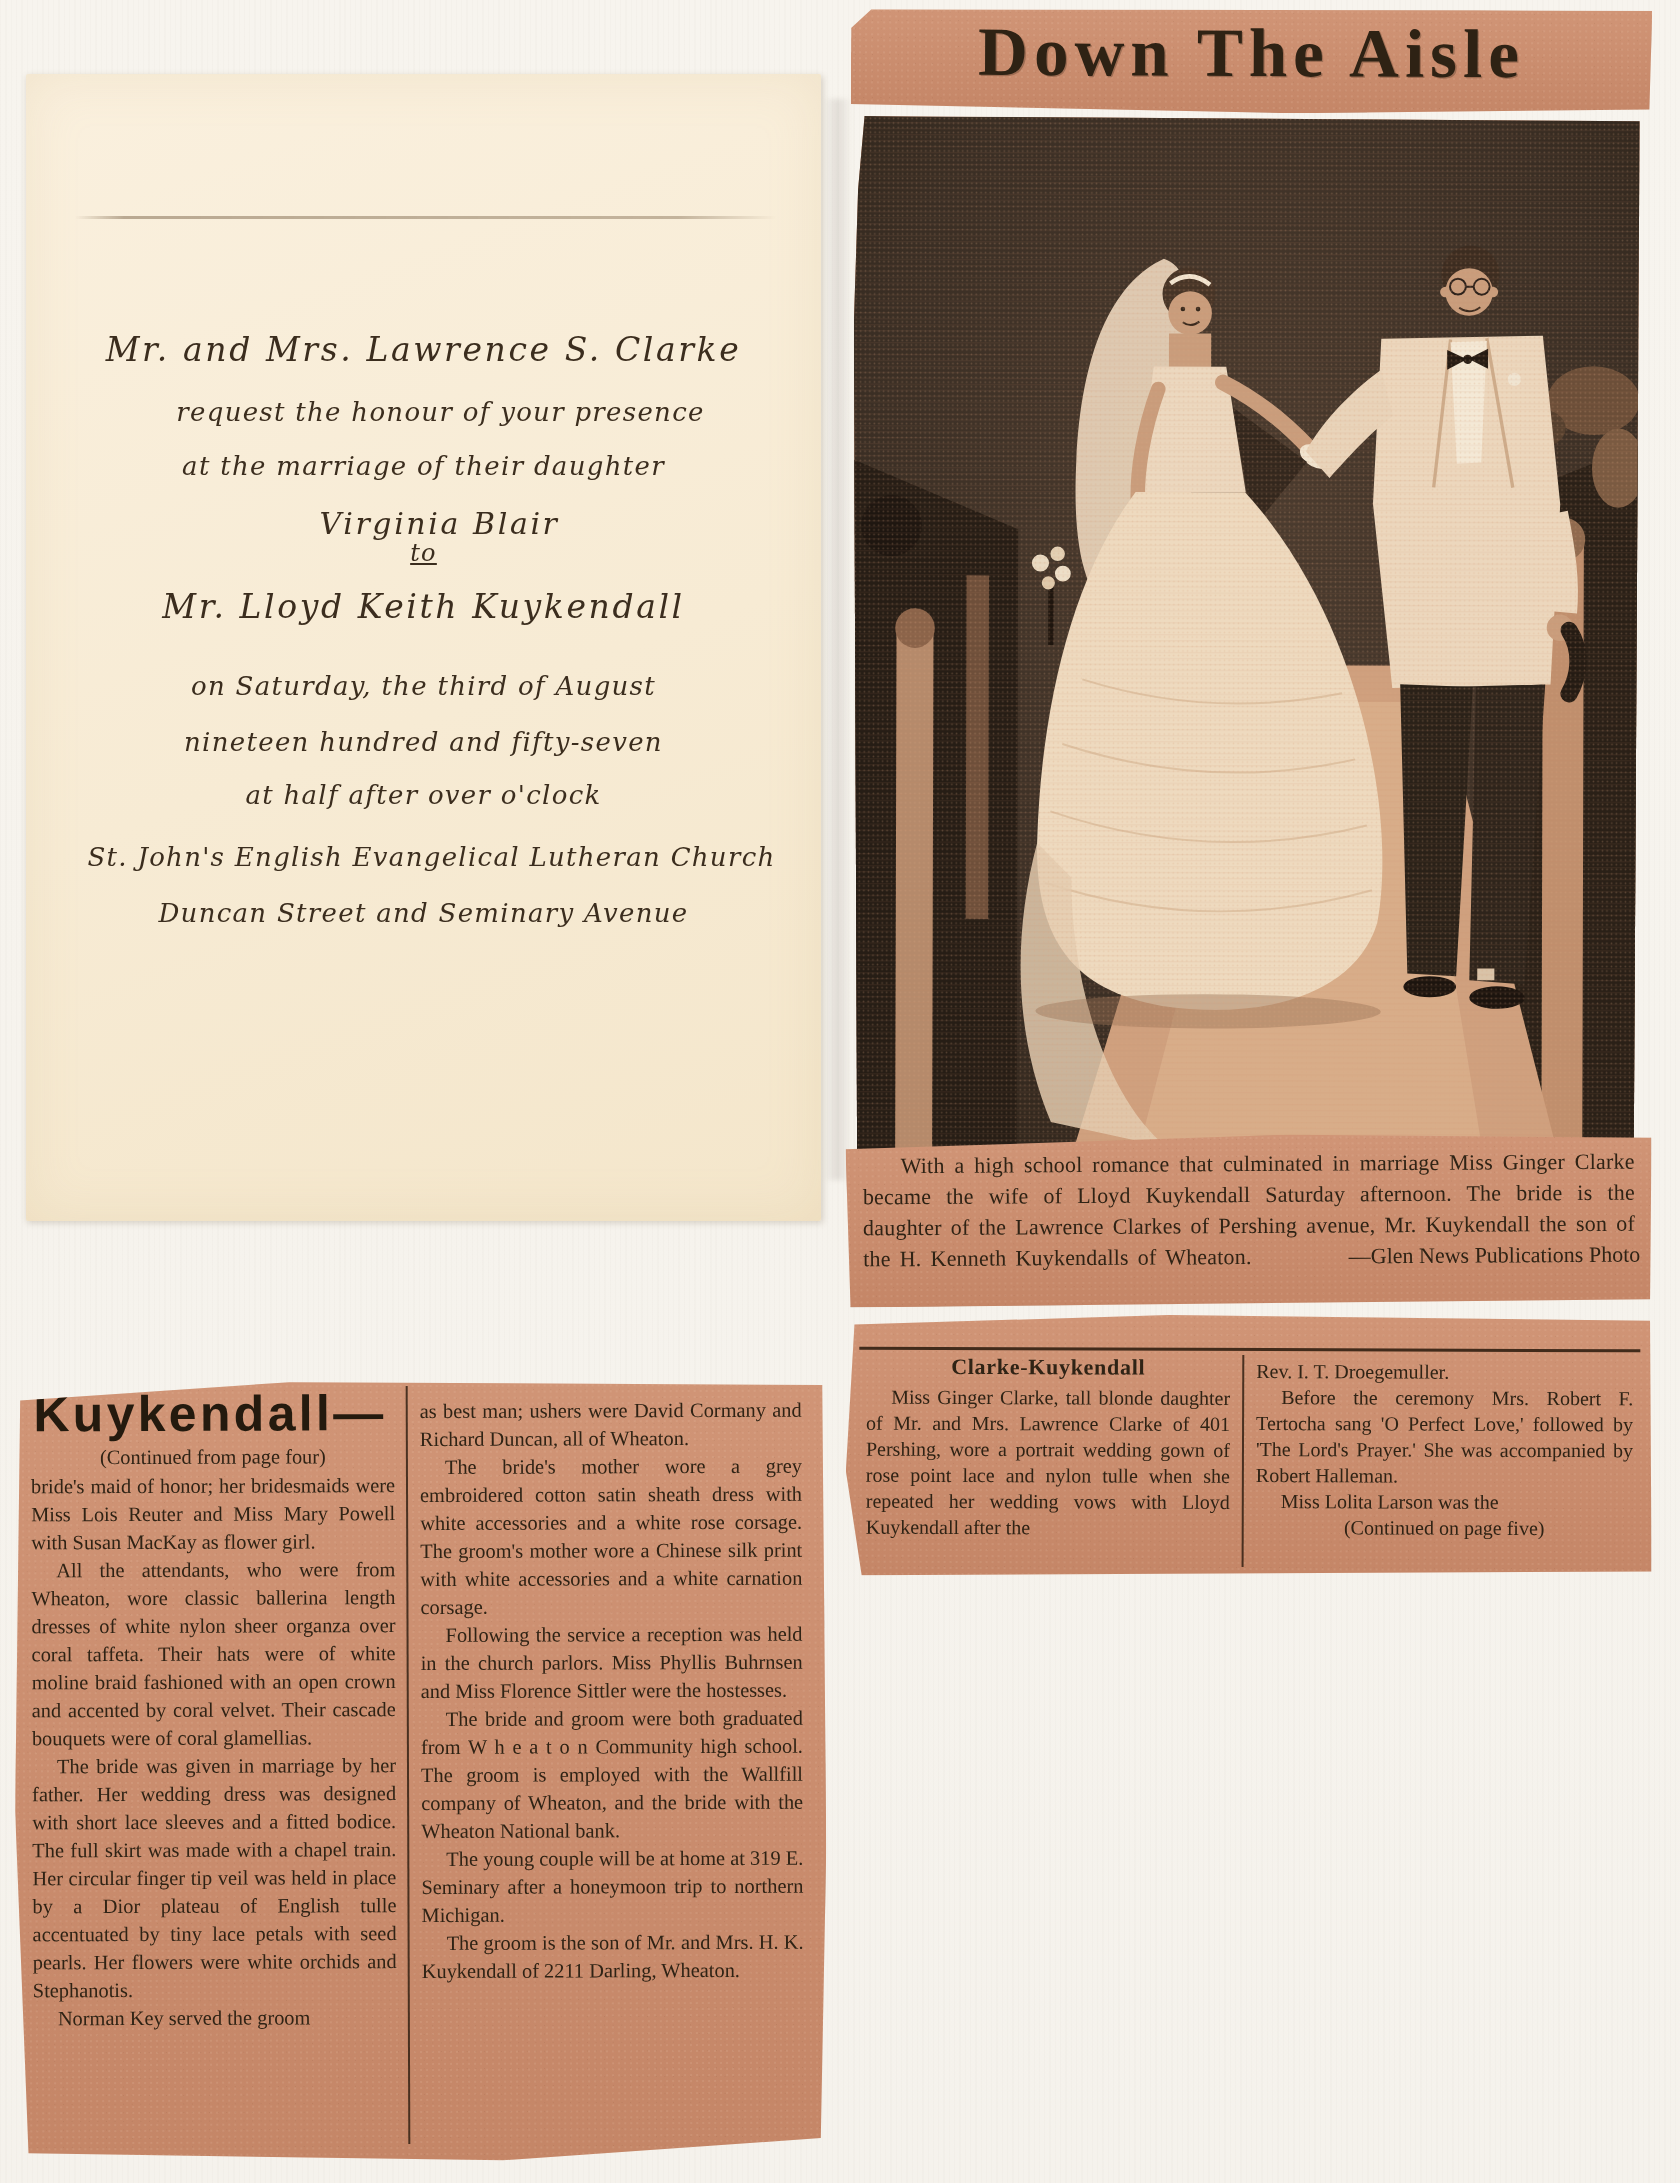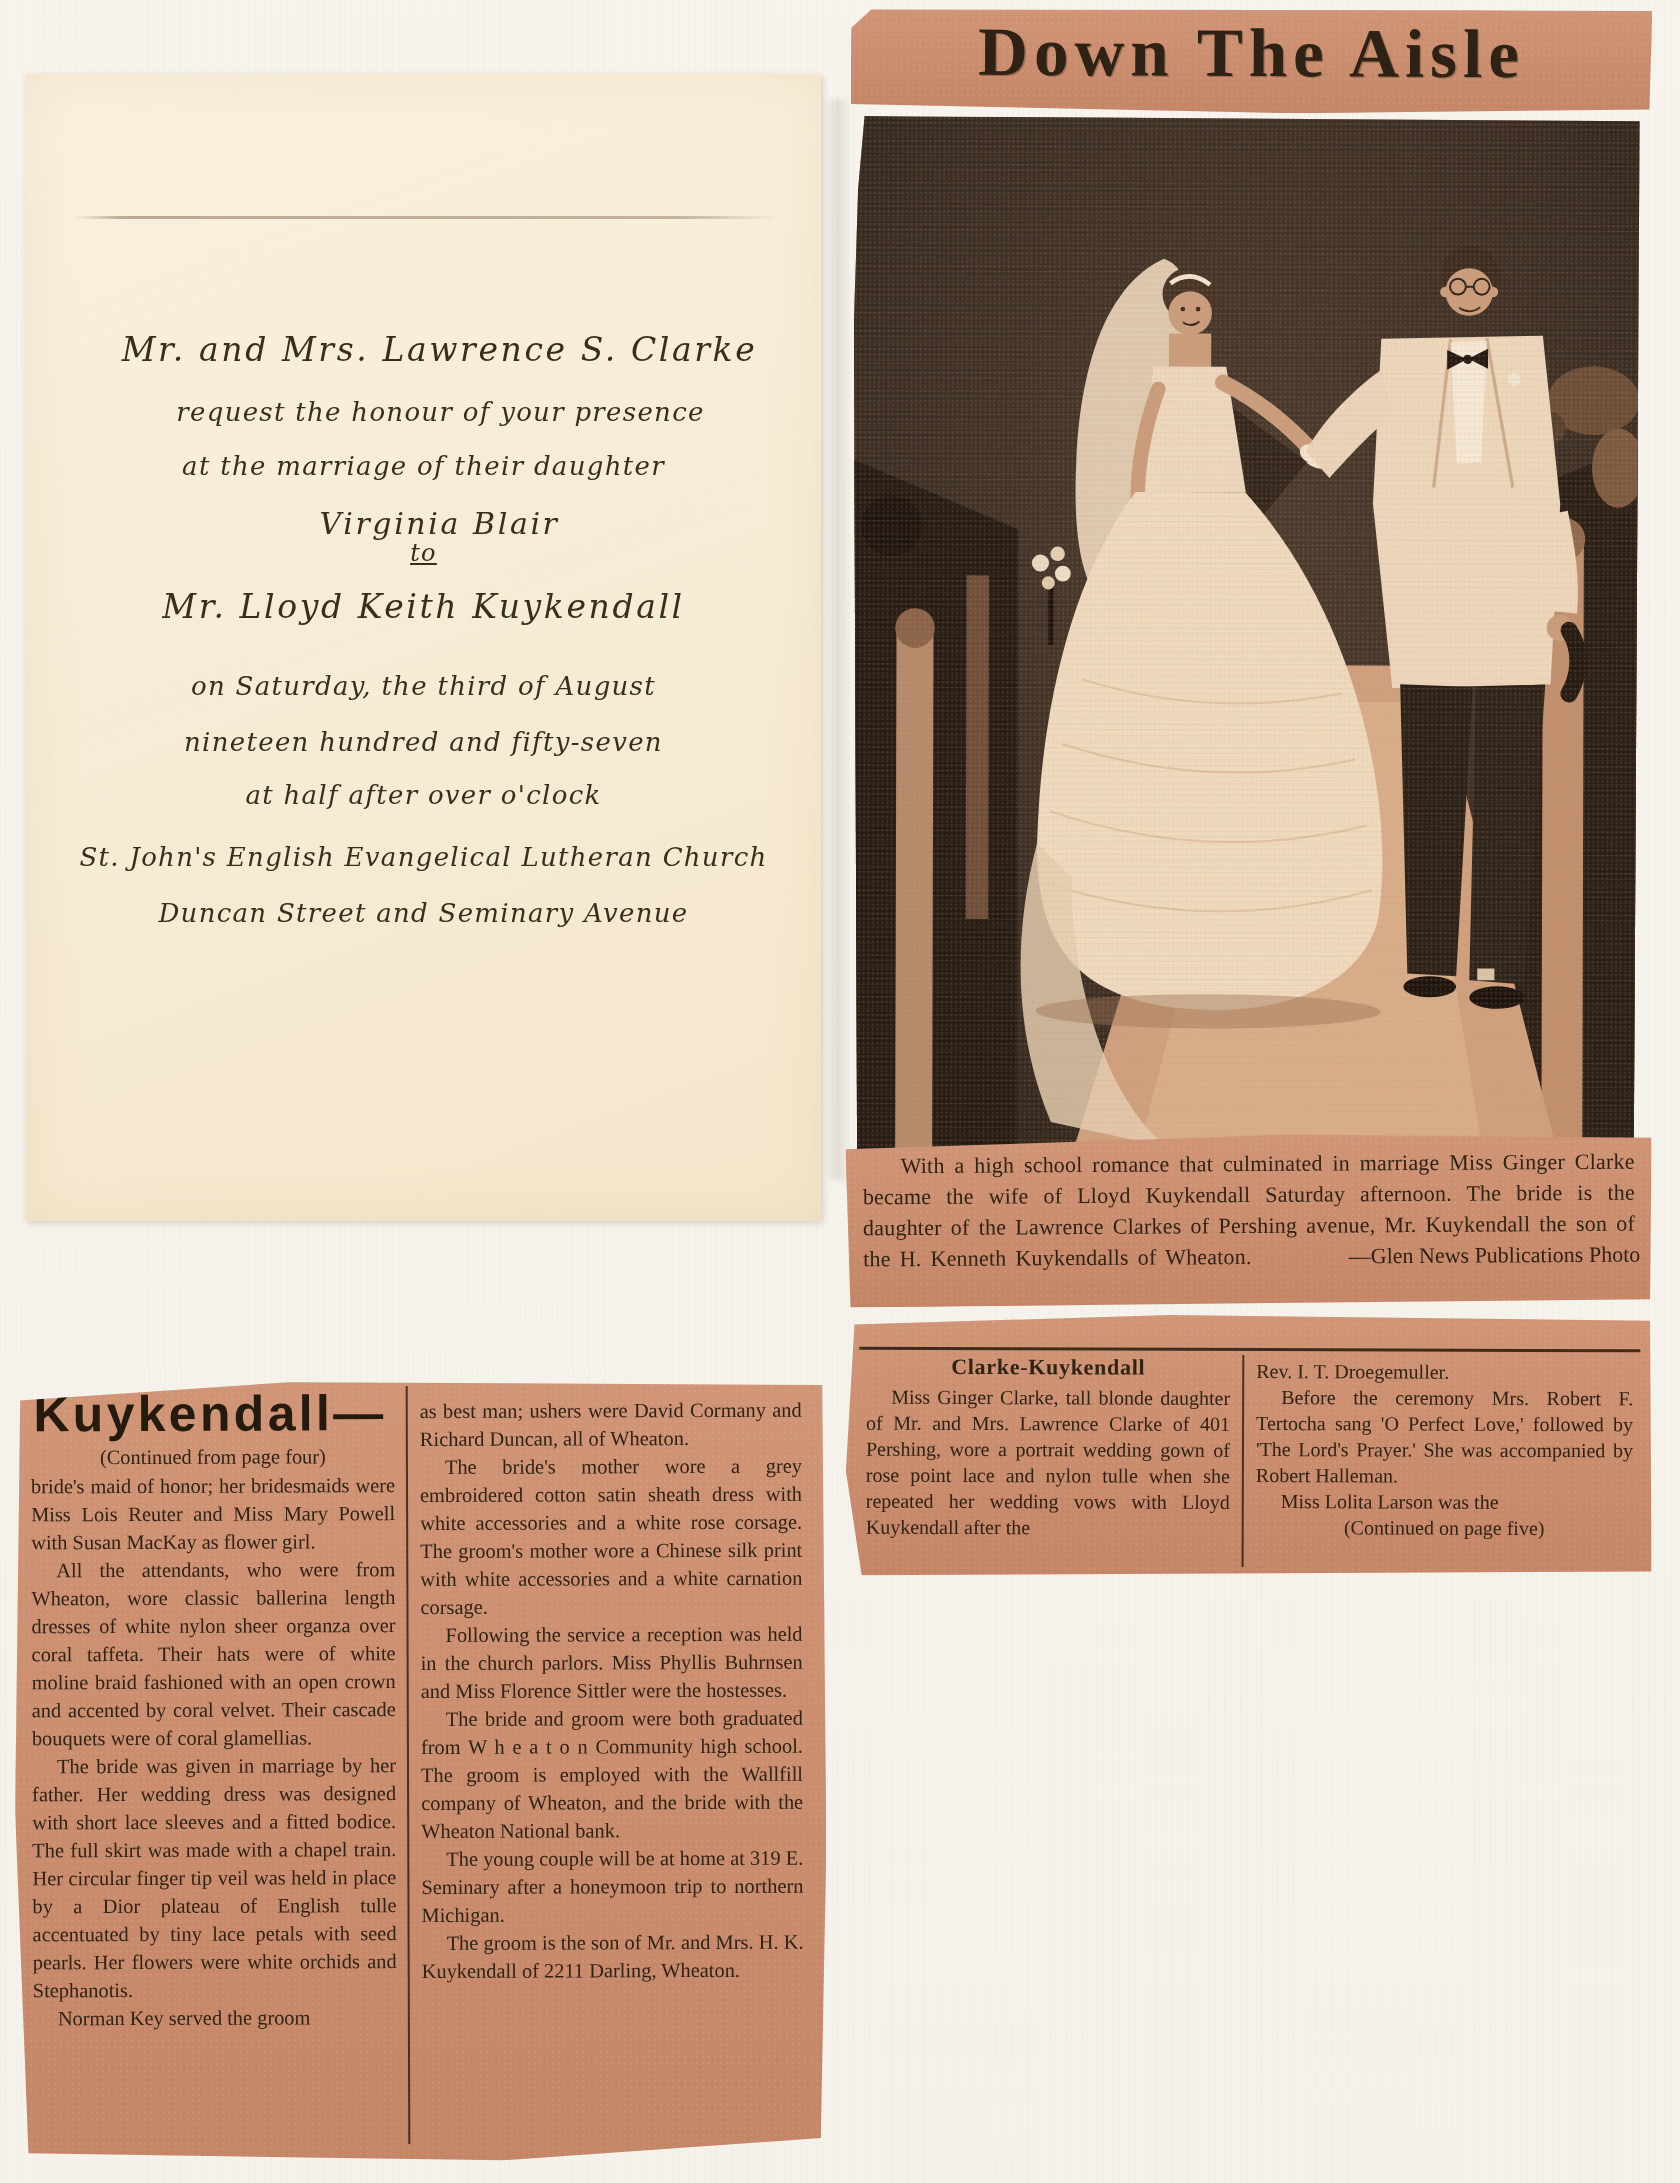--- a/index.html
+++ b/index.html
@@ -15,23 +15,23 @@
       box-shadow:1.3px 2px 6px rgba(100,80,55,.22), inset 0 0 53px rgba(205,175,125,.18);
       border-radius:2px;}
   .crease{position:absolute;left:49px;top:142px;width:702px;height:2.6px;
       background:linear-gradient(90deg,transparent 0%,rgba(108,84,56,.45) 7%,rgba(108,84,56,.38) 86%,transparent 100%);
       filter:blur(0.7px);border-radius:1.3px;}
   .inv-line{position:absolute;left:0;width:100%;text-align:center;
       font-family:"DejaVu Serif", serif;font-style:italic;color:#3b2d1e;
       letter-spacing:1.3px;font-size:26px;}
   .inv-big{font-size:33px;letter-spacing:2.6px;}
   .inv-name{font-size:30px;letter-spacing:2.6px;}
-  .p1{top:256px;padding-left:16px;} .p2{top:323px;padding-left:17px;} .p3{top:377px;} .p4{top:432px;padding-left:16px;}
+  .p1{top:256px;} .p2{top:323px;padding-left:17px;} .p3{top:377px;} .p4{top:432px;padding-left:16px;}
   .p5{top:465px;font-size:24px;text-decoration:underline;} .p6{top:513px;} .p7{top:597px;} .p8{top:653px;}
-  .p9{top:706px;} .p10{top:768px;} .p11{top:824px;} .p12{top:878px;}
+  .p9{top:706px;} .p10{top:768px;margin-left:8px;} .p11{top:824px;} .p12{top:878px;}
 
   
   .newsprint{position:absolute;background-color:#cb8c6d;
       background-image:radial-gradient(rgba(255,235,215,.10) 0.7px,transparent 0.9px),
                        radial-gradient(rgba(70,35,12,.08) 0.7px,transparent 0.9px),
                        linear-gradient(180deg,rgba(255,225,200,.10),rgba(120,60,30,.08));
       background-size:6px 6px,8.6px 8.6px,100% 100%;
       color:#2f2315;box-shadow:1.3px 2px 6.6px rgba(85,62,40,.28);}
   .newscol p{margin:0;text-align:justify;text-indent:25px;}
   .cont-first [data-bind-list] p:first-child, .cont-first p:first-child{text-indent:0;}

